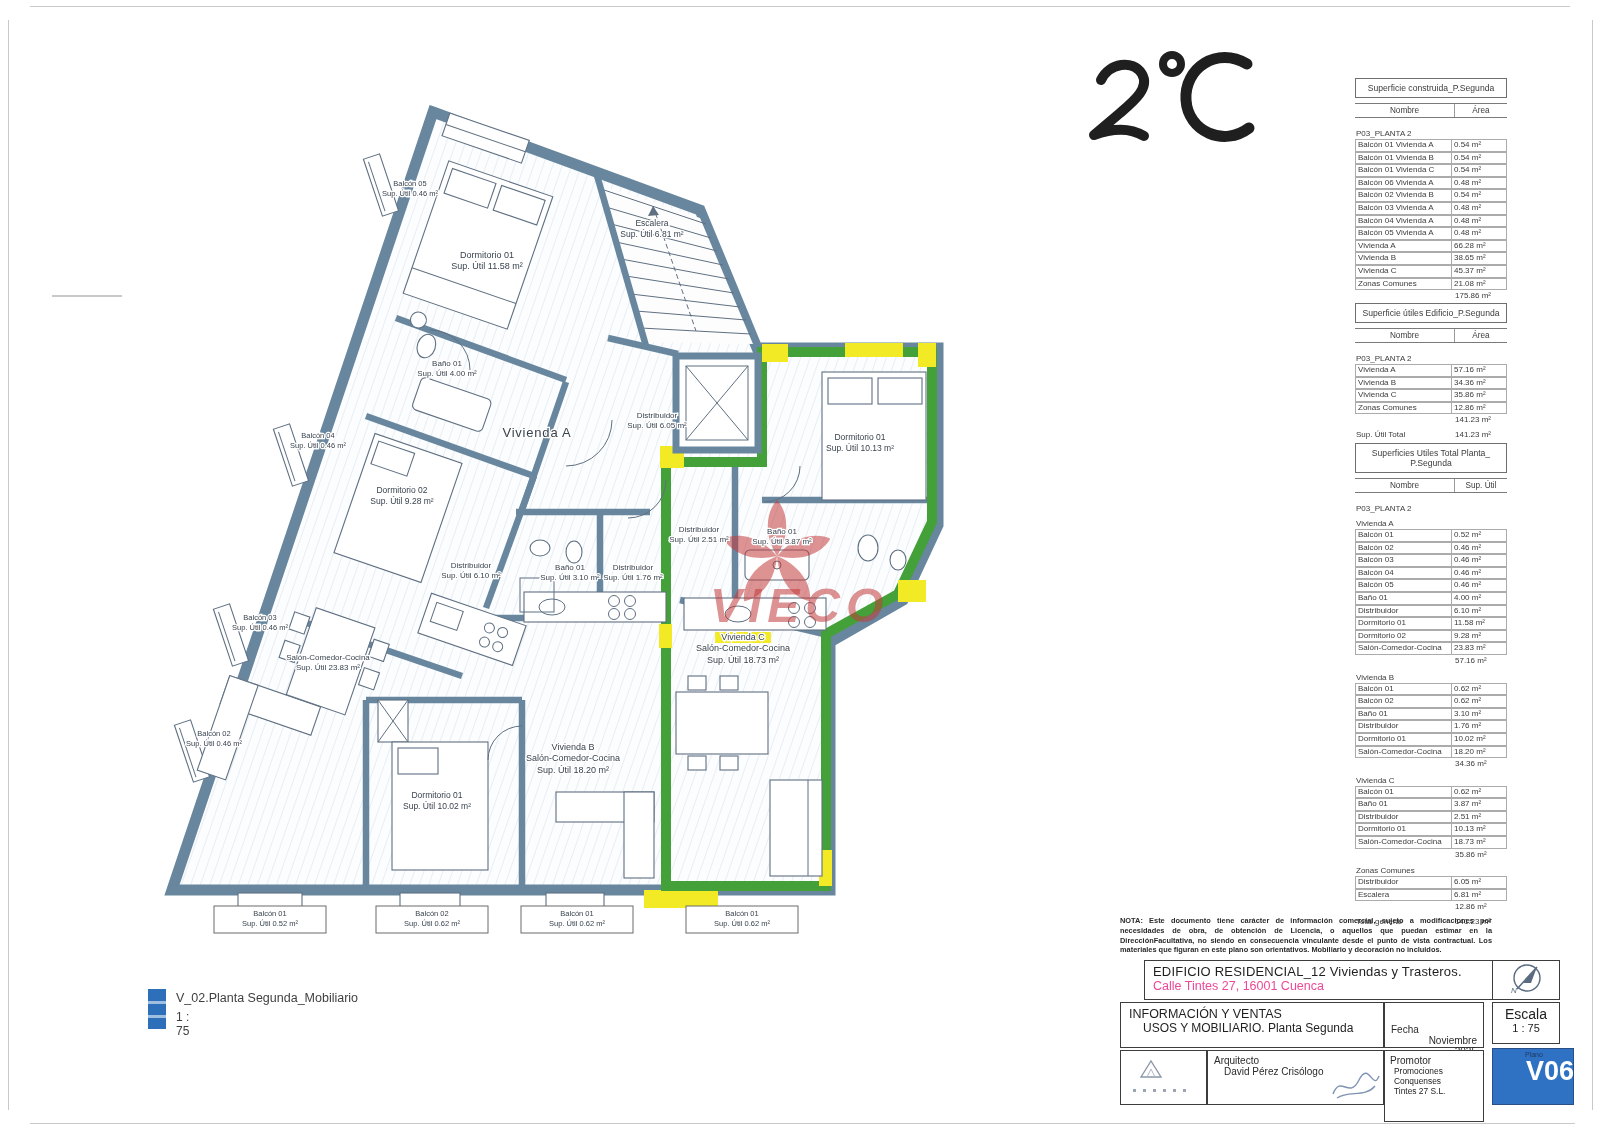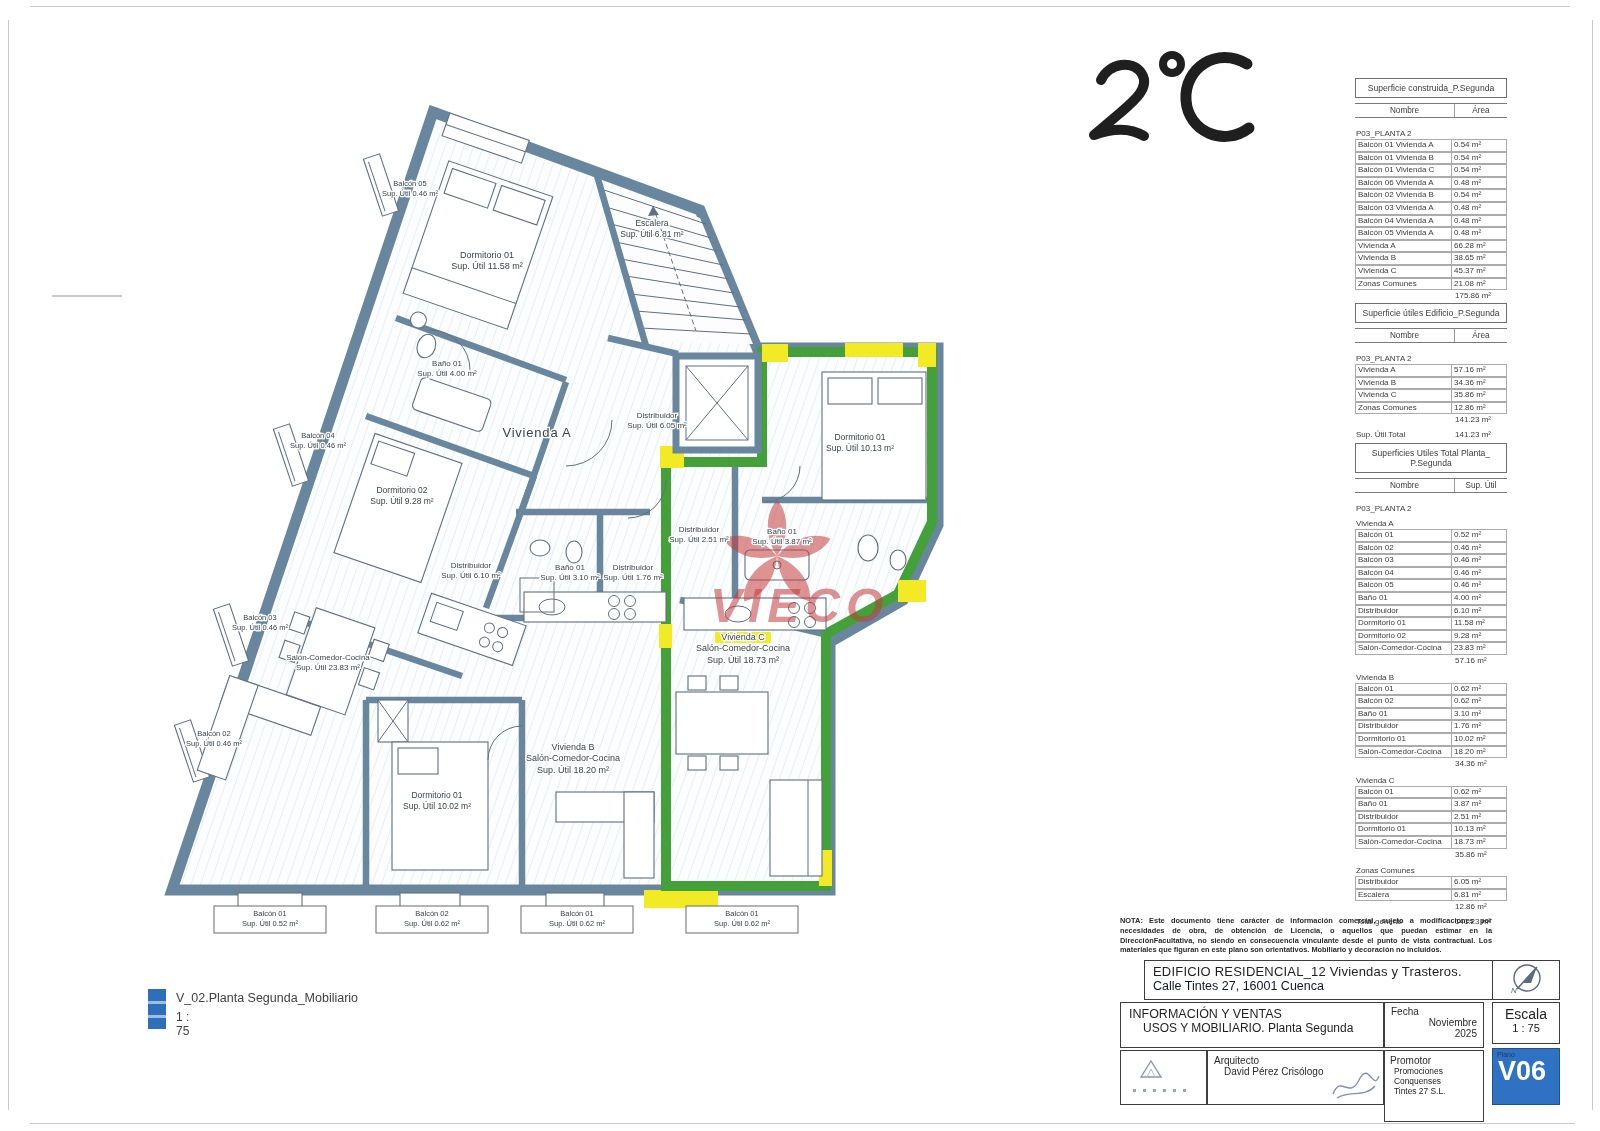--- a/index.html
+++ b/index.html
@@ -16,21 +16,21 @@
   .trow .lc{flex:1;border:1px solid #ababab;border-right:none;padding:1px 3px 1px 2px;line-height:8.6px;}
   .trow .vc{width:50px;border:1px solid #ababab;padding:1px 2px;line-height:8.6px;}
   .tgroup{padding:5px 0 1px 1px;line-height:9px;}
   .tsub{display:flex;padding:1px 0;} .tsub .lc{flex:1;} .tsub .vc{width:50px;padding:1px 2px;line-height:8.6px;}
   .ttotal{display:flex;padding:3px 0 0 1px;} .ttotal .lc{flex:1;line-height:9px;} .ttotal .vc{width:50px;padding:0 2px;line-height:9px;}
   
   .tb-box{position:absolute;border:1.6px solid #3d3d3d;background:#fff;box-sizing:border-box;}
   #note{position:absolute;left:1120px;top:916px;width:372px;font-size:7.4px;font-weight:600;
         line-height:1.32;color:#2a2a2a;text-align:justify;}
   .proj1{font-size:13px;letter-spacing:.2px;color:#1f1f1f;}
-  .proj2{font-size:12.5px;color:#0f172a;}
+  .proj2{font-size:12.5px;color:#ec4899;}
   .doc1{font-size:12.5px;color:#1f1f1f;}
   .doc2{font-size:12px;color:#1f1f1f;padding-left:14px;}
   .small-label{font-size:10px;color:#2a2a2a;}
   .small-val{font-size:10px;color:#2a2a2a;}
   #plano-box{background:var(--plano);border:1.6px solid #2a4f86;}
   #plano-label{font-size:7px;color:#1d3a63;padding:2px 0 0 4px;}
   #plano-value{font-size:27px;font-weight:bold;color:#fff;padding-left:5px;line-height:26px;}
   
   #legend{position:absolute;left:148px;top:987px;}
   #legend-icon{position:absolute;left:0;top:2px;width:18px;height:40px;background:var(--legendblue);}
@@ -591,32 +591,32 @@
       <line x1="24" y1="28" x2="44" y2="6" stroke="#5a6b80" stroke-width="1.6"></line>
       <text x="18" y="32" font-size="8" fill="#5a6b80" font-style="italic" font-family="Liberation Sans, sans-serif">N</text>
     </svg>
   </div>
 
   <div class="tb-box" style="left:1120px;top:1002px;width:264px;height:46px;padding:4px 0 12px 8px;">
     <div class="doc1">INFORMACIÓN Y VENTAS</div>
     <div class="doc2">USOS Y MOBILIARIO. Planta Segunda</div>
   </div>
 
-  <div class="tb-box" style="left:1384px;top:1002px;width:100px;height:46px;padding:3px 6px;box-sizing:border-box;">
+  <div class="tb-box" style="left:1384px;top:1002px;width:100px;height:46px;padding:21px 6px;box-sizing:border-box;">
     <div class="small-label">Fecha</div>
     <div class="small-val" style="text-align:right;">Noviembre</div>
     <div class="small-val" style="text-align:right;">2025</div>
   </div>
 
   <div class="tb-box" style="left:1492px;top:1002px;width:68px;height:42px;padding:3px 0;text-align:center;">
     <div style="font-size:14px;">Escala</div>
     <div style="font-size:11px;">1 : 75</div>
   </div>
 
-  <div class="tb-box" id="plano-box" style="left:1492px;top:1048px;width:68px;height:57px;">
+  <div class="tb-box" id="plano-box" style="left:1492px;top:1048px;width:82px;height:57px;padding-left:28px;">
     <div id="plano-label">Plano</div>
     <div id="plano-value">V06</div>
   </div>
 
   <div class="tb-box" style="left:1120px;top:1050px;width:87px;height:55px;">
     <svg width="83" height="51" viewBox="0 0 83 51">
       <path d="M 20,26 L 30,10 L 40,26 Z" fill="none" stroke="#8a97a8" stroke-width="1.4"></path>
       <path d="M 26,26 L 30,18 L 34,26" fill="none" stroke="#aeb8c6" stroke-width="1"></path>
       <g fill="#9aa4b2">
         <rect x="12" y="38" width="3" height="3"></rect>

